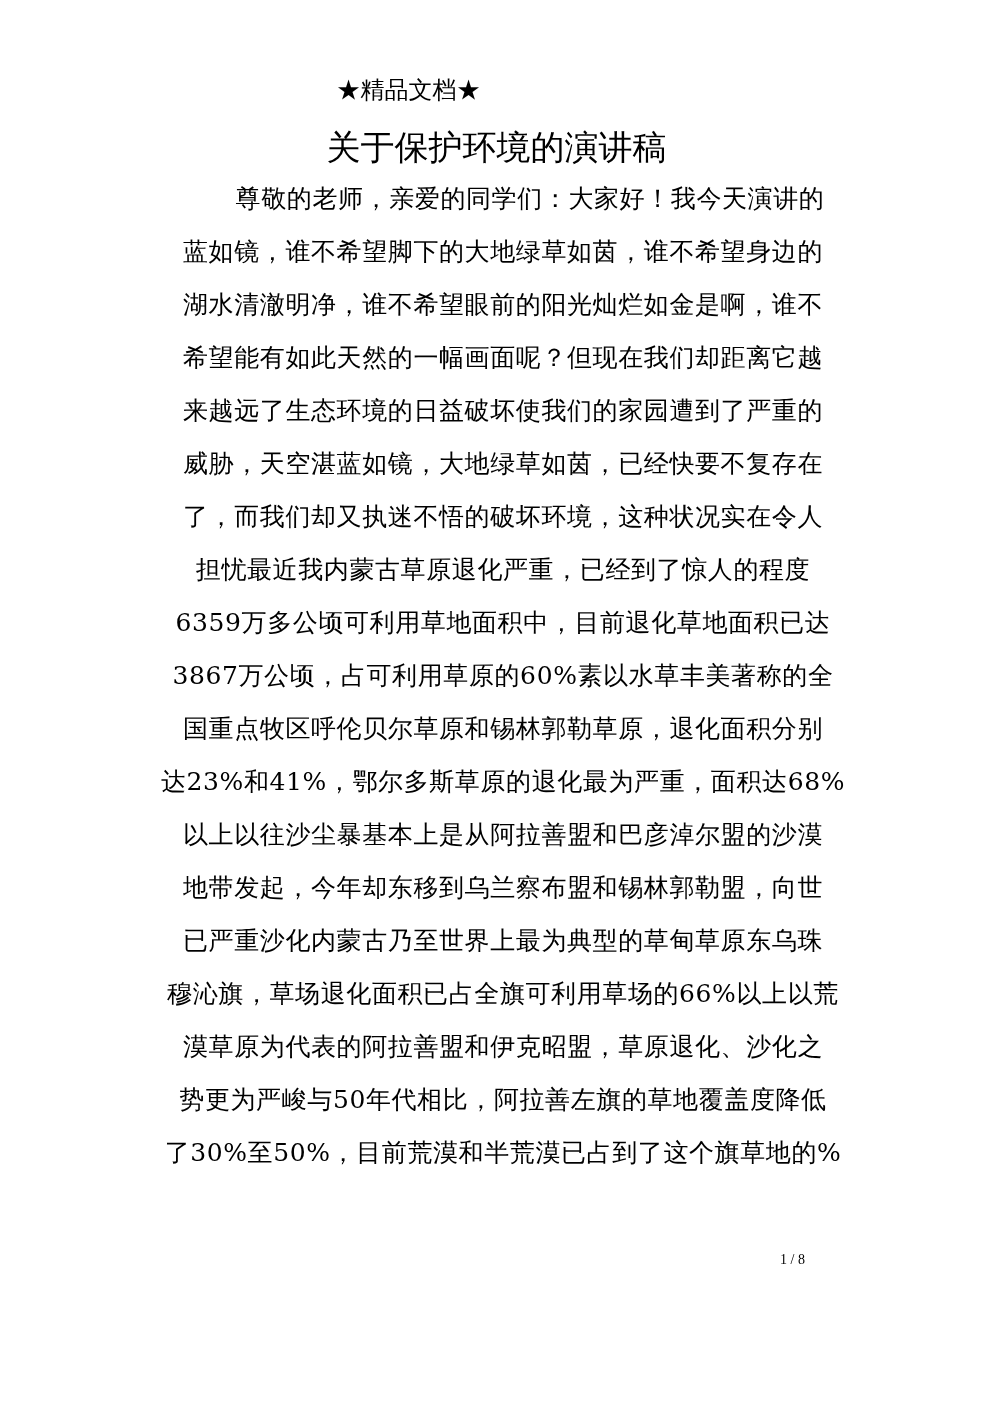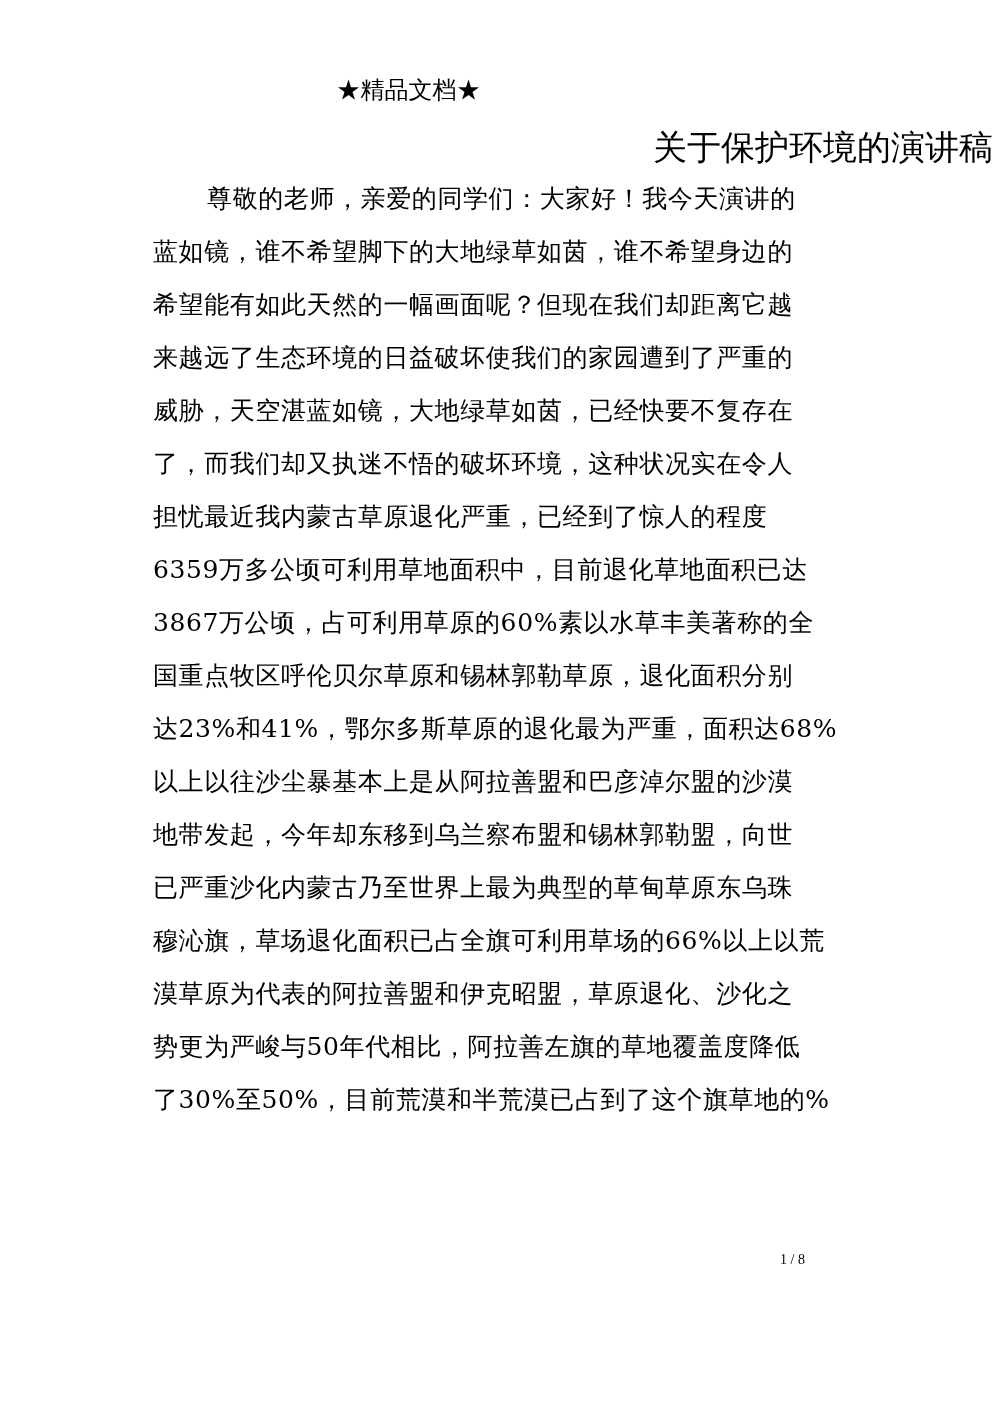--- a/index.html
+++ b/index.html
@@ -1,37 +1,38 @@
 <!DOCTYPE html>
 <html><head>
 <meta charset="utf-8">
 <style>
   html, body { margin: 0; padding: 0; background: #ffffff; }
   body { width: 993px; height: 1404px; position: relative; overflow: hidden;
          font-family: "DejaVu Serif", "Liberation Serif", serif; color: #000; }
   .header { position: absolute; top: 74px; left: 0; width: 817px; text-align: center;
             font-size: 24px; line-height: 32px; letter-spacing: 0px; }
-  .title { position: absolute; top: 124px; left: 0; width: 993px; text-align: right;
+  .title { position: absolute; top: 124px; left: 0; width: 993px; text-align: center;
            font-size: 34px; line-height: 46px; }
-  .body { position: absolute; top: 172px; left: 153px; width: 700px; }
+  .body { position: absolute; top: 172px; left: 153px; width: 700px; text-align: center; }
   .line { height: 53px; line-height: 53px; font-size: 25px; white-space: nowrap;
           letter-spacing: 0.6px; }
   .line.indent { padding-left: 54px; }
   .footer { position: absolute; top: 1252px; left: 780px; font-size: 14px;
             font-family: "Liberation Serif", serif; }
 </style>
 </head>
 <body>
 
 <div>
   <div class="header">★精品文档★</div>
   <div class="title">关于保护环境的演讲稿</div>
   <div class="body">
     <div class="line indent">尊敬的老师，亲爱的同学们：大家好！我今天演讲的</div>
     <div class="line">蓝如镜，谁不希望脚下的大地绿草如茵，谁不希望身边的</div>
+    <div class="line">湖水清澈明净，谁不希望眼前的阳光灿烂如金是啊，谁不</div>
     <div class="line">希望能有如此天然的一幅画面呢？但现在我们却距离它越</div>
     <div class="line">来越远了生态环境的日益破坏使我们的家园遭到了严重的</div>
     <div class="line">威胁，天空湛蓝如镜，大地绿草如茵，已经快要不复存在</div>
     <div class="line">了，而我们却又执迷不悟的破坏环境，这种状况实在令人</div>
     <div class="line">担忧最近我内蒙古草原退化严重，已经到了惊人的程度</div>
     <div class="line">6359万多公顷可利用草地面积中，目前退化草地面积已达</div>
     <div class="line">3867万公顷，占可利用草原的60%素以水草丰美著称的全</div>
     <div class="line">国重点牧区呼伦贝尔草原和锡林郭勒草原，退化面积分别</div>
     <div class="line">达23%和41%，鄂尔多斯草原的退化最为严重，面积达68%</div>
     <div class="line">以上以往沙尘暴基本上是从阿拉善盟和巴彦淖尔盟的沙漠</div>

